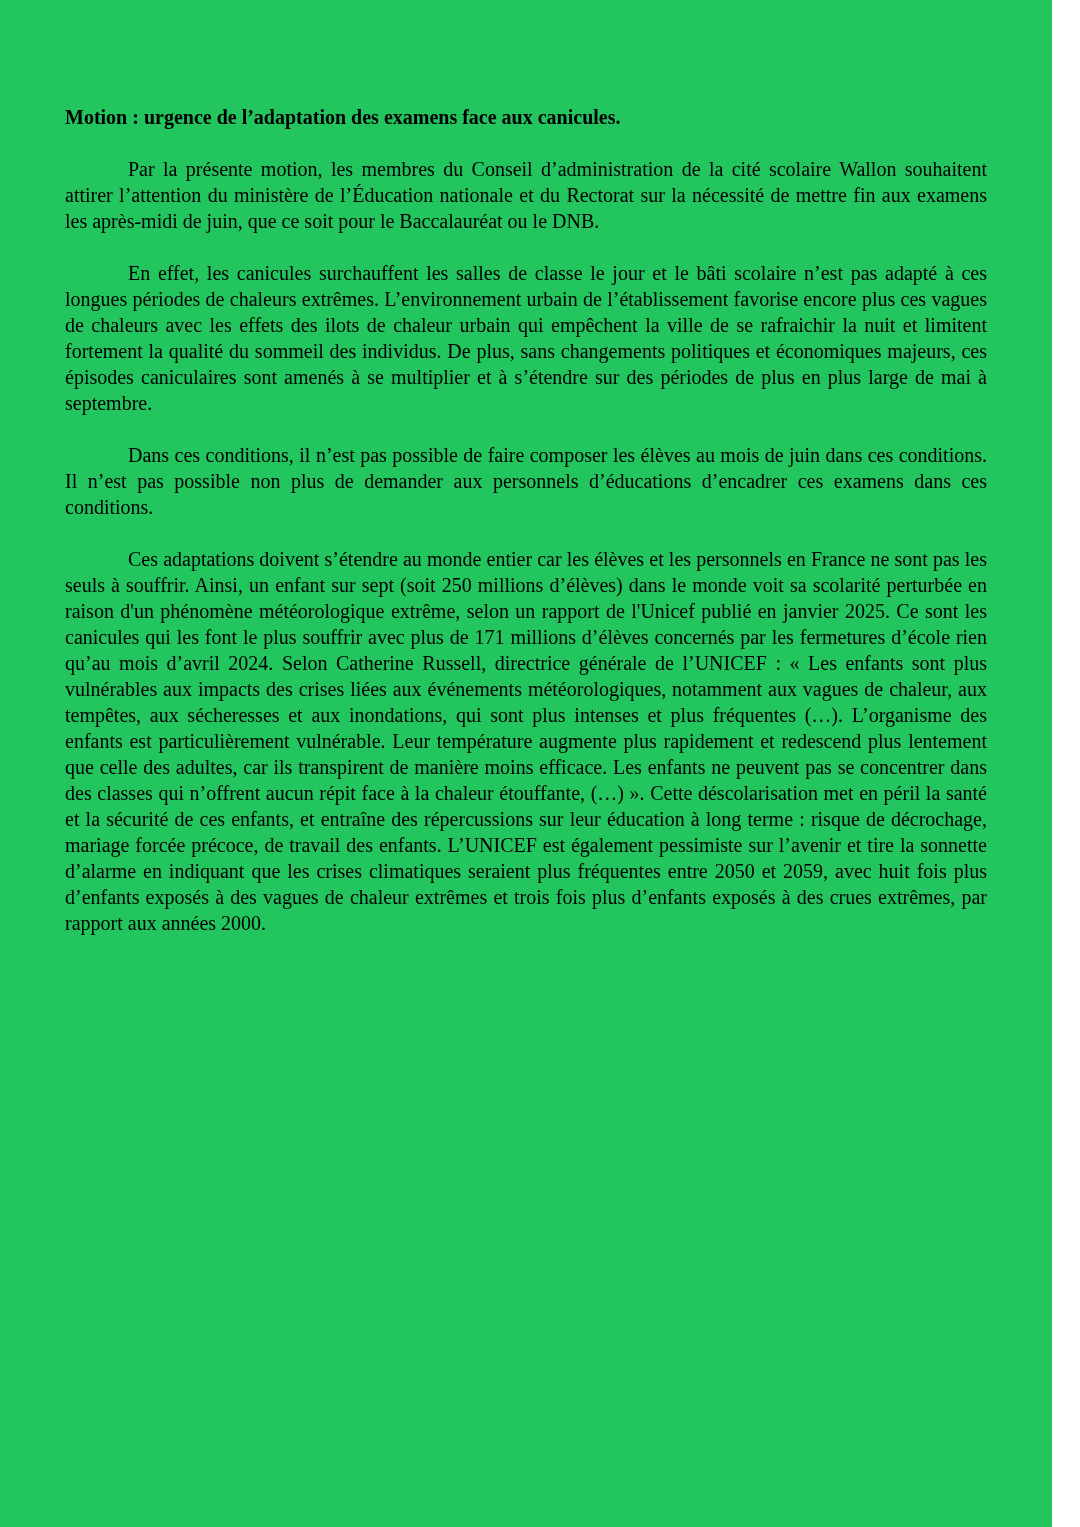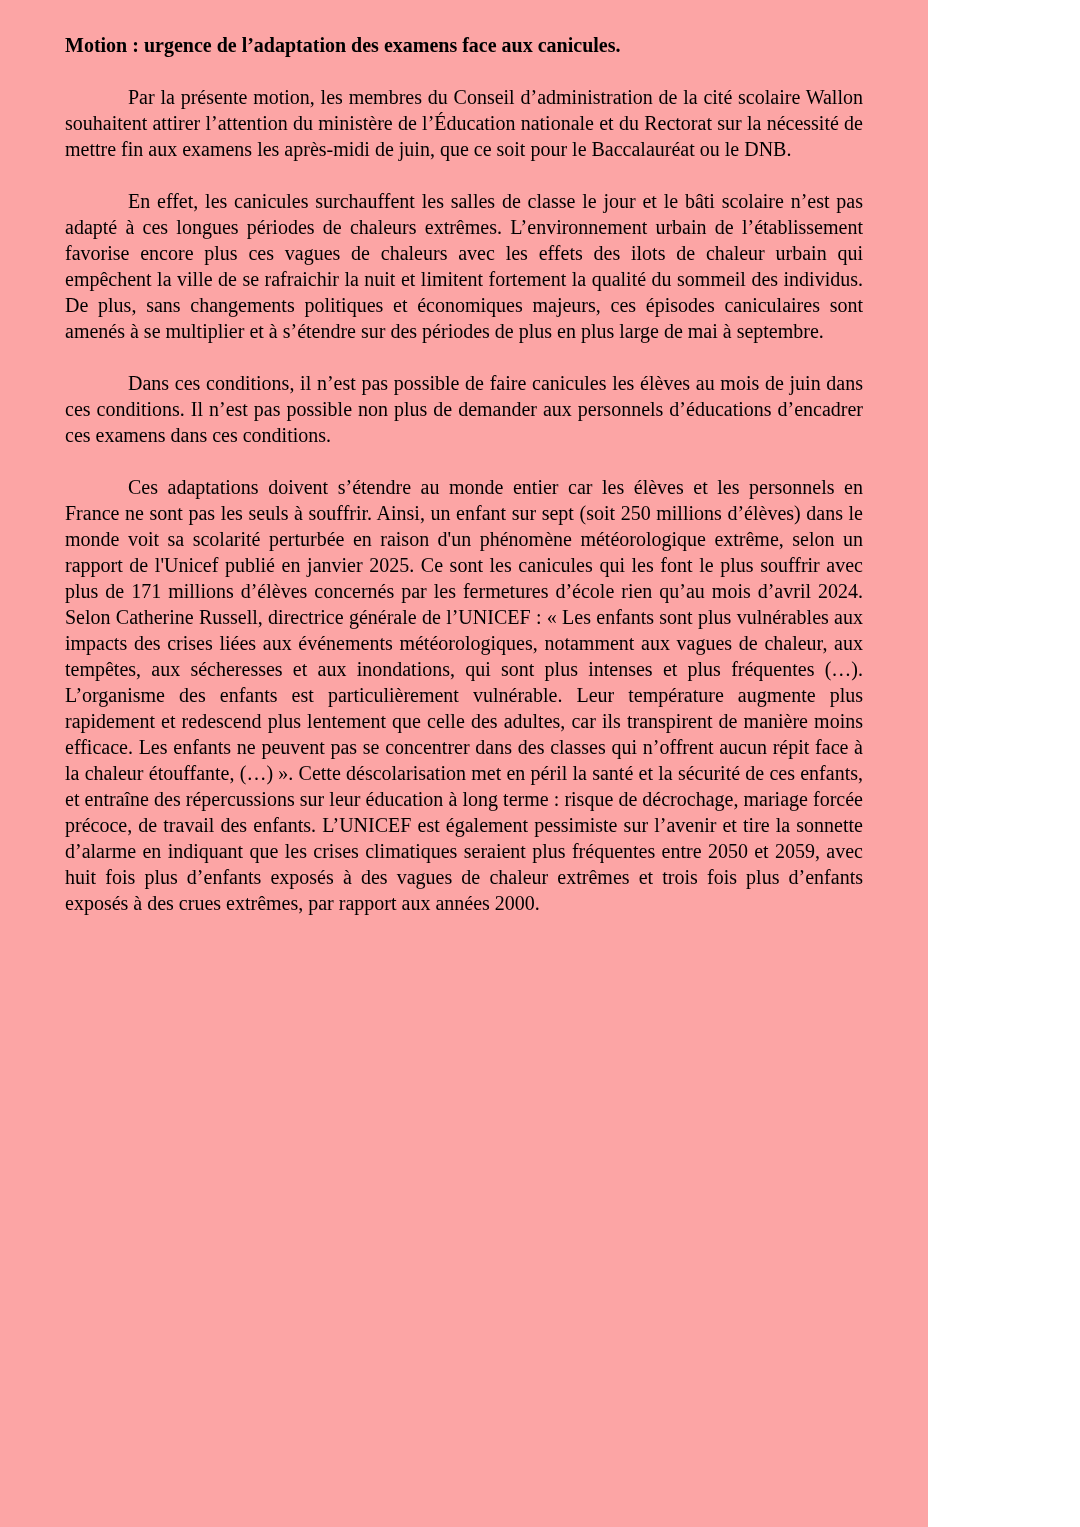--- a/index.html
+++ b/index.html
@@ -7,25 +7,25 @@
     padding: 0;
     background: #ffffff;
   }
   body {
     width: 1080px;
     height: 1527px;
     overflow: hidden;
   }
   .page {
     box-sizing: border-box;
-    width: 928px;
+    width: 1052px;
     height: 1527px;
-    background: #fca5a5;
+    background: #22c55e;
     color: #000000;
-    padding: 32px 65px 0 65px;
+    padding: 104px 65px 0 65px;
     font-family: "Liberation Serif", "DejaVu Serif", serif;
     font-size: 20px;
     line-height: 26px;
   }
   .doc-title {
     font-size: 20px;
     font-weight: bold;
     margin: 0 0 26px 0;
     text-align: left;
   }
@@ -38,17 +38,17 @@
 </head>
 <body>
 
 <div class="page">
   <h1 class="doc-title">Motion : urgence de l’adaptation des examens face aux canicules.</h1>
 
   <p class="doc-paragraph">Par la présente motion, les membres du Conseil d’administration de la cité scolaire Wallon souhaitent attirer l’attention du ministère de l’Éducation nationale et du Rectorat sur la nécessité de mettre fin aux examens les après-midi de juin, que ce soit pour le Baccalauréat ou le DNB.</p>
 
   <p class="doc-paragraph">En effet, les canicules surchauffent les salles de classe le jour et le bâti scolaire n’est pas adapté à ces longues périodes de chaleurs extrêmes. L’environnement urbain de l’établissement favorise encore plus ces vagues de chaleurs avec les effets des ilots de chaleur urbain qui empêchent la ville de se rafraichir la nuit et limitent fortement la qualité du sommeil des individus. De plus, sans changements politiques et économiques majeurs, ces épisodes caniculaires sont amenés à se multiplier et à s’étendre sur des périodes de plus en plus large de mai à septembre.</p>
 
-  <p class="doc-paragraph">Dans ces conditions, il n’est pas possible de faire canicules les élèves au mois de juin dans ces conditions. Il n’est pas possible non plus de demander aux personnels d’éducations d’encadrer ces examens dans ces conditions.</p>
+  <p class="doc-paragraph">Dans ces conditions, il n’est pas possible de faire composer les élèves au mois de juin dans ces conditions. Il n’est pas possible non plus de demander aux personnels d’éducations d’encadrer ces examens dans ces conditions.</p>
 
   <p class="doc-paragraph">Ces adaptations doivent s’étendre au monde entier car les élèves et les personnels en France ne sont pas les seuls à souffrir. Ainsi, un enfant sur sept (soit 250 millions d’élèves) dans le monde voit sa scolarité perturbée en raison d'un phénomène météorologique extrême, selon un rapport de l'Unicef publié en janvier 2025. Ce sont les canicules qui les font le plus souffrir avec plus de 171 millions d’élèves concernés par les fermetures d’école rien qu’au mois d’avril 2024. Selon Catherine Russell, directrice générale de l’UNICEF : « Les enfants sont plus vulnérables aux impacts des crises liées aux événements météorologiques, notamment aux vagues de chaleur, aux tempêtes, aux sécheresses et aux inondations, qui sont plus intenses et plus fréquentes (…). L’organisme des enfants est particulièrement vulnérable. Leur température augmente plus rapidement et redescend plus lentement que celle des adultes, car ils transpirent de manière moins efficace. Les enfants ne peuvent pas se concentrer dans des classes qui n’offrent aucun répit face à la chaleur étouffante, (…) ».  Cette déscolarisation met en péril la santé et la sécurité de ces enfants, et entraîne des répercussions sur leur éducation à long terme : risque de décrochage, mariage forcée précoce, de travail des enfants. L’UNICEF est également pessimiste sur l’avenir et tire la sonnette d’alarme en indiquant que les crises climatiques seraient plus fréquentes entre 2050 et 2059, avec huit fois plus d’enfants exposés à des vagues de chaleur extrêmes et trois fois plus d’enfants exposés à des crues extrêmes, par rapport aux années 2000.</p>
 
 </div>
 
 </body></html>

